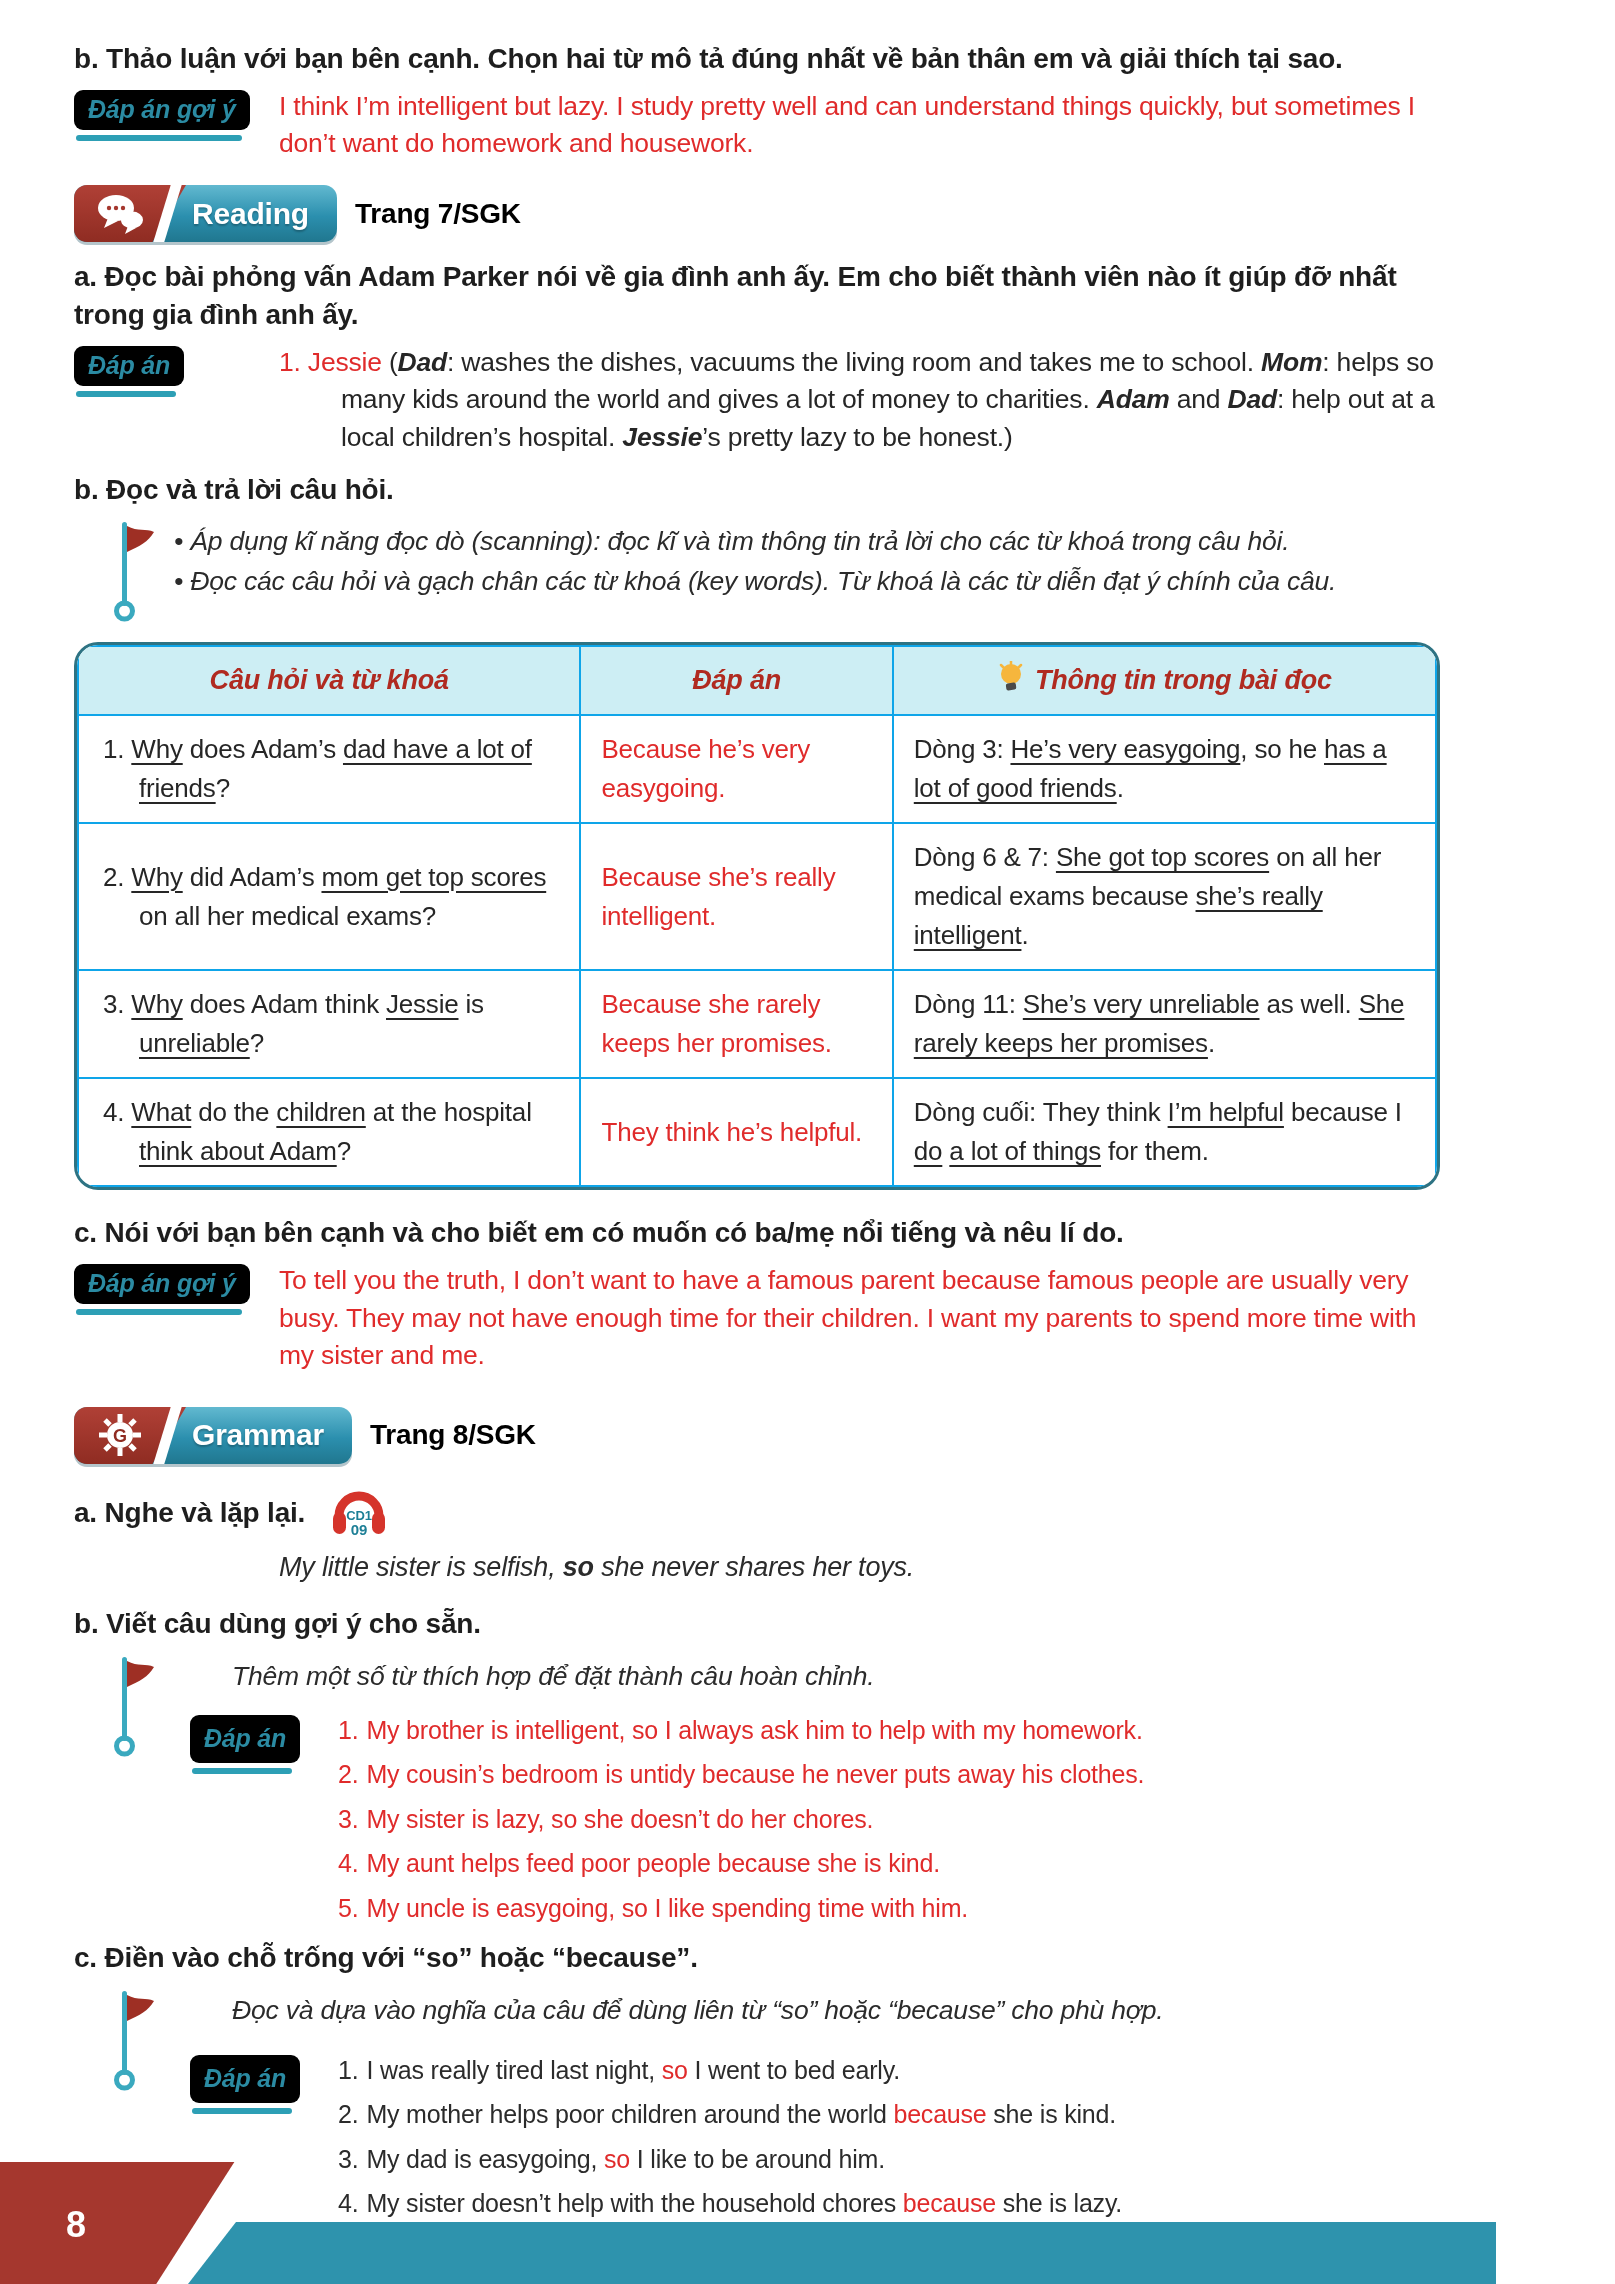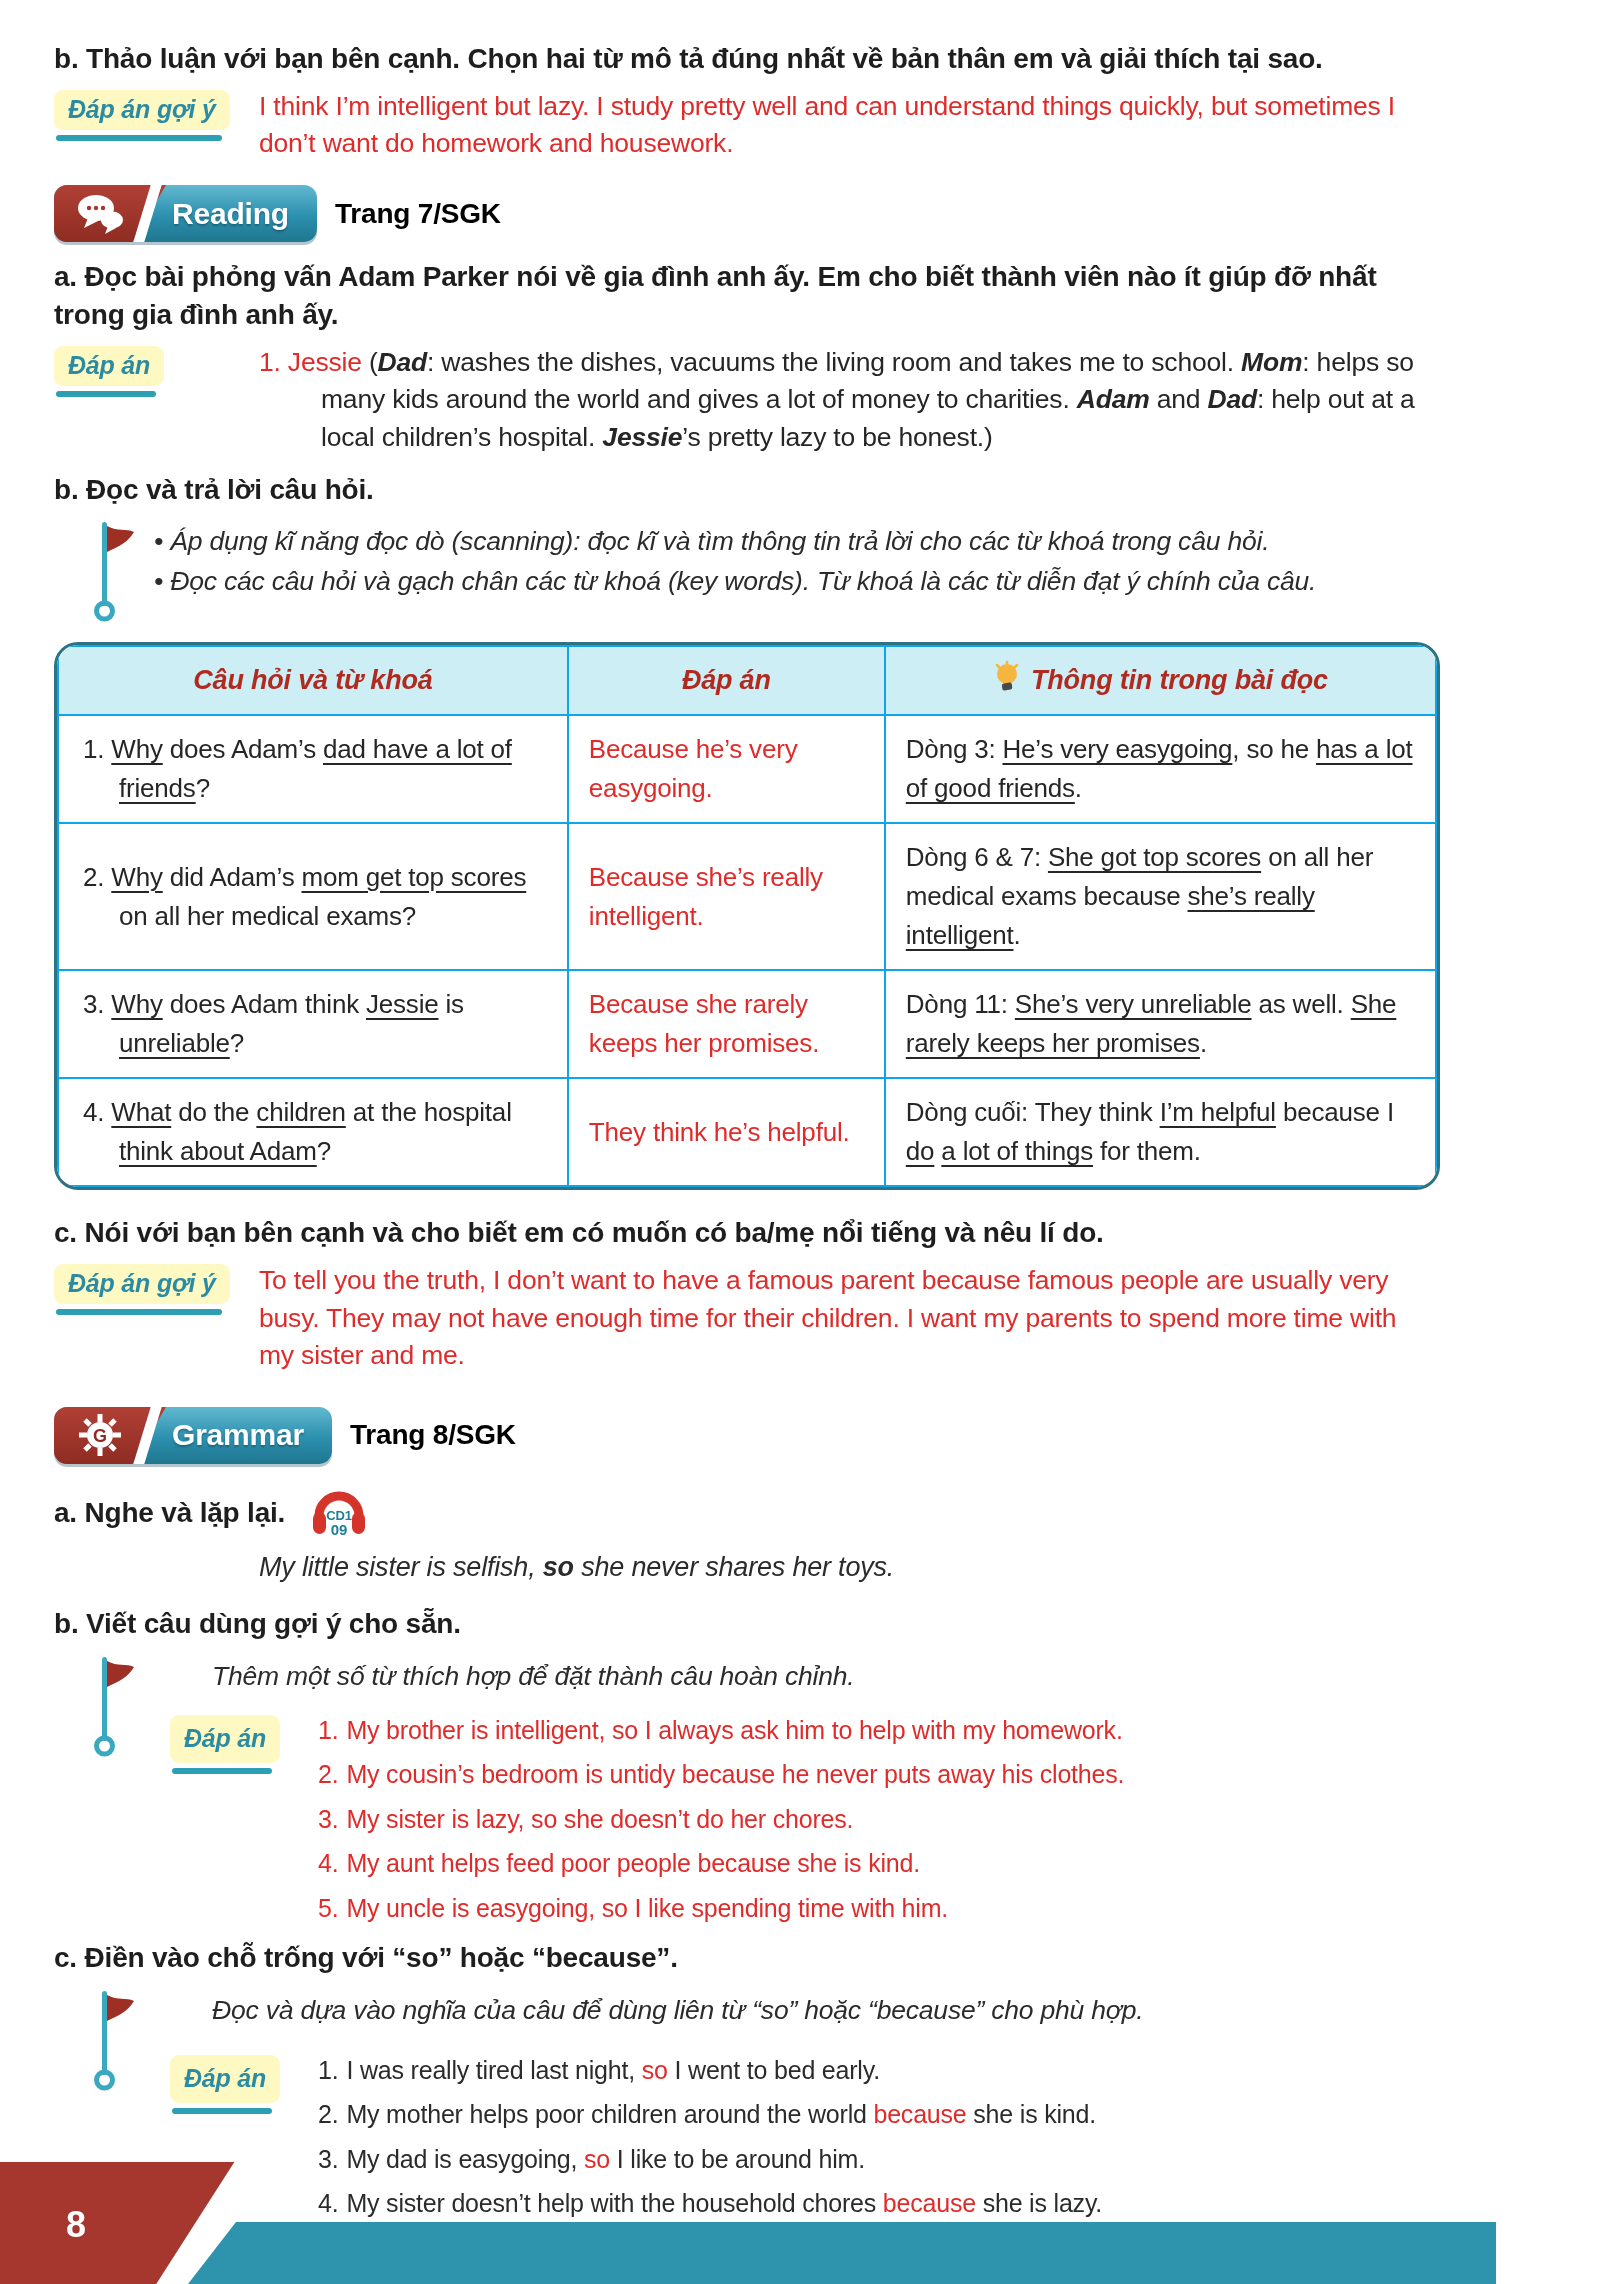--- a/index.html
+++ b/index.html
@@ -5,29 +5,30 @@
   * { box-sizing: border-box; margin: 0; padding: 0; }
   html,body { background:#ffffff; }
   .page {
     position: relative;
     width: 1496px; height: 2284px;
     background: #ffffff;
     font-family: "Liberation Sans", sans-serif;
     color: #262626;
     overflow: hidden;
     letter-spacing: -0.2px;
+    padding-left: 20px;
   }
   .content { padding: 40px 54px 0 54px; }
 
   h2.sec { font-size: 28px; font-weight: bold; color: #1e1e1e; line-height: 1.35; margin-bottom: 10px; }
 
   
   .label-pill {
     display: inline-block;
-    background: #fef9c3;
+    background: #000000;
     color: #2b8ba3;
     font-style: italic;
     font-weight: bold;
     font-size: 25px;
     padding: 5px 14px 6px 14px;
     border-radius: 9px;
     position: relative;
     white-space: nowrap;
   }
   .label-pill::after {

